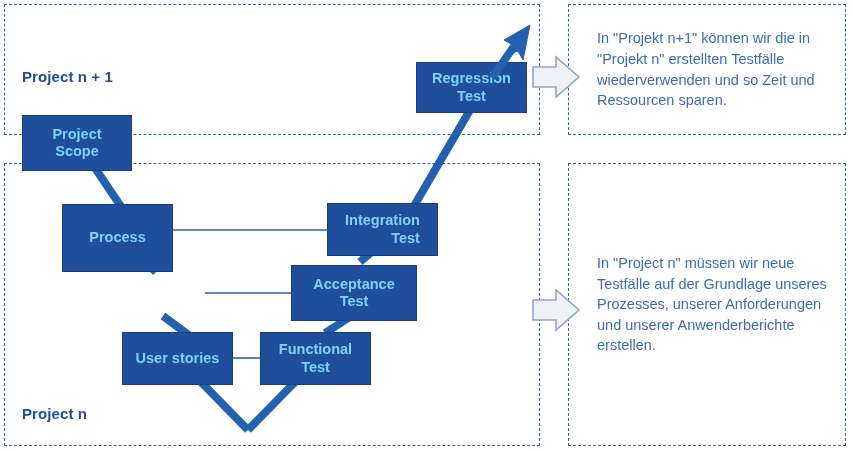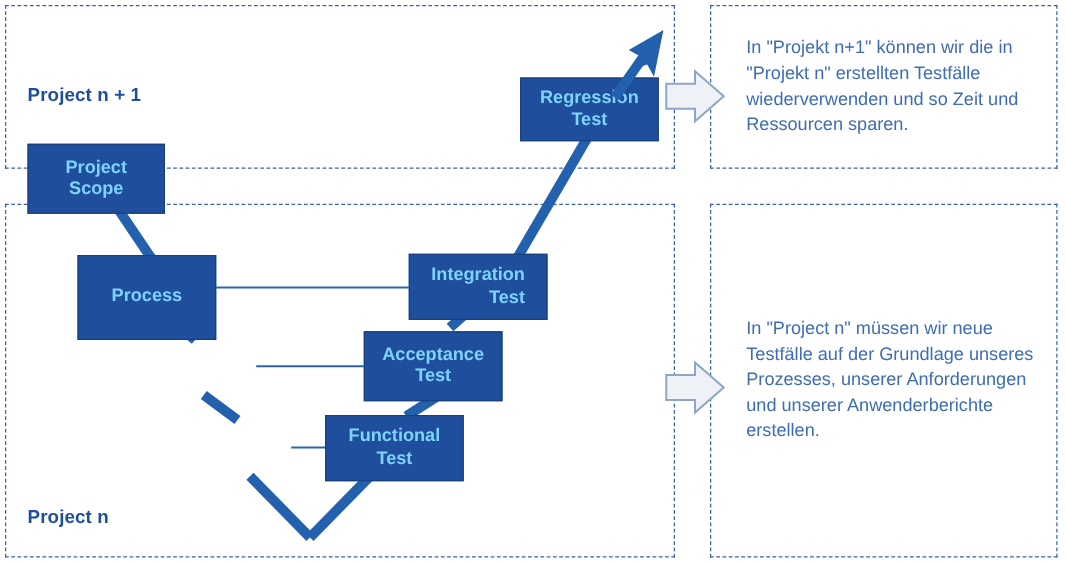--- a/index.html
+++ b/index.html
@@ -72,21 +72,21 @@
     box-sizing: border-box;
     white-space: pre-line;
     z-index: 5;
   }
 
   #box-project-scope   { left: 22px;  top: 115px; width: 110px; height: 56px; }
   #box-process         { left: 62px;  top: 204px; width: 111px; height: 68px; }
   #box-requirement     { left: 92px;  top: 267px; width: 113px; height: 53px; }
   #box-user-stories    { left: 122px; top: 332px; width: 111px; height: 53px; }
   #box-functional-test { left: 260px; top: 332px; width: 111px; height: 53px; }
-  #box-acceptance-test { left: 291px; top: 265px; width: 111px; height: 56px; }
+  #box-acceptance-test { left: 291px; top: 265px; width: 126px; height: 56px; }
   #box-integration-test{ left: 327px; top: 203px; width: 111px; height: 53px; text-align: right; }
   #box-regression-test { left: 416px; top: 62px;  width: 111px; height: 51px; }
 
   
   svg.layer {
     position: absolute;
     left: 0;
     top: 0;
     width: 852px;
     height: 450px;
@@ -123,20 +123,21 @@
     <path class="thick" d="M 386 254 L 470 110"></path>
 
     <path class="thin" d="M 173 230 L 327 230"></path>
     <path class="thin" d="M 205 293 L 291 293"></path>
     <path class="thin" d="M 233 358 L 260 358"></path>
   </svg>
 
   <div class="vbox" id="box-project-scope">Project
 Scope</div>
   <div class="vbox" id="box-process">Process</div>
+  <div class="vbox" id="box-user-stories">User stories</div>
   <div class="vbox" id="box-functional-test">Functional
 Test</div>
   <div class="vbox" id="box-acceptance-test">Acceptance
 Test</div>
   <div class="vbox" id="box-integration-test">Integration
 Test</div>
   <div class="vbox" id="box-regression-test">Regression
 Test</div>
 
   <svg class="layer" id="layer-over">

